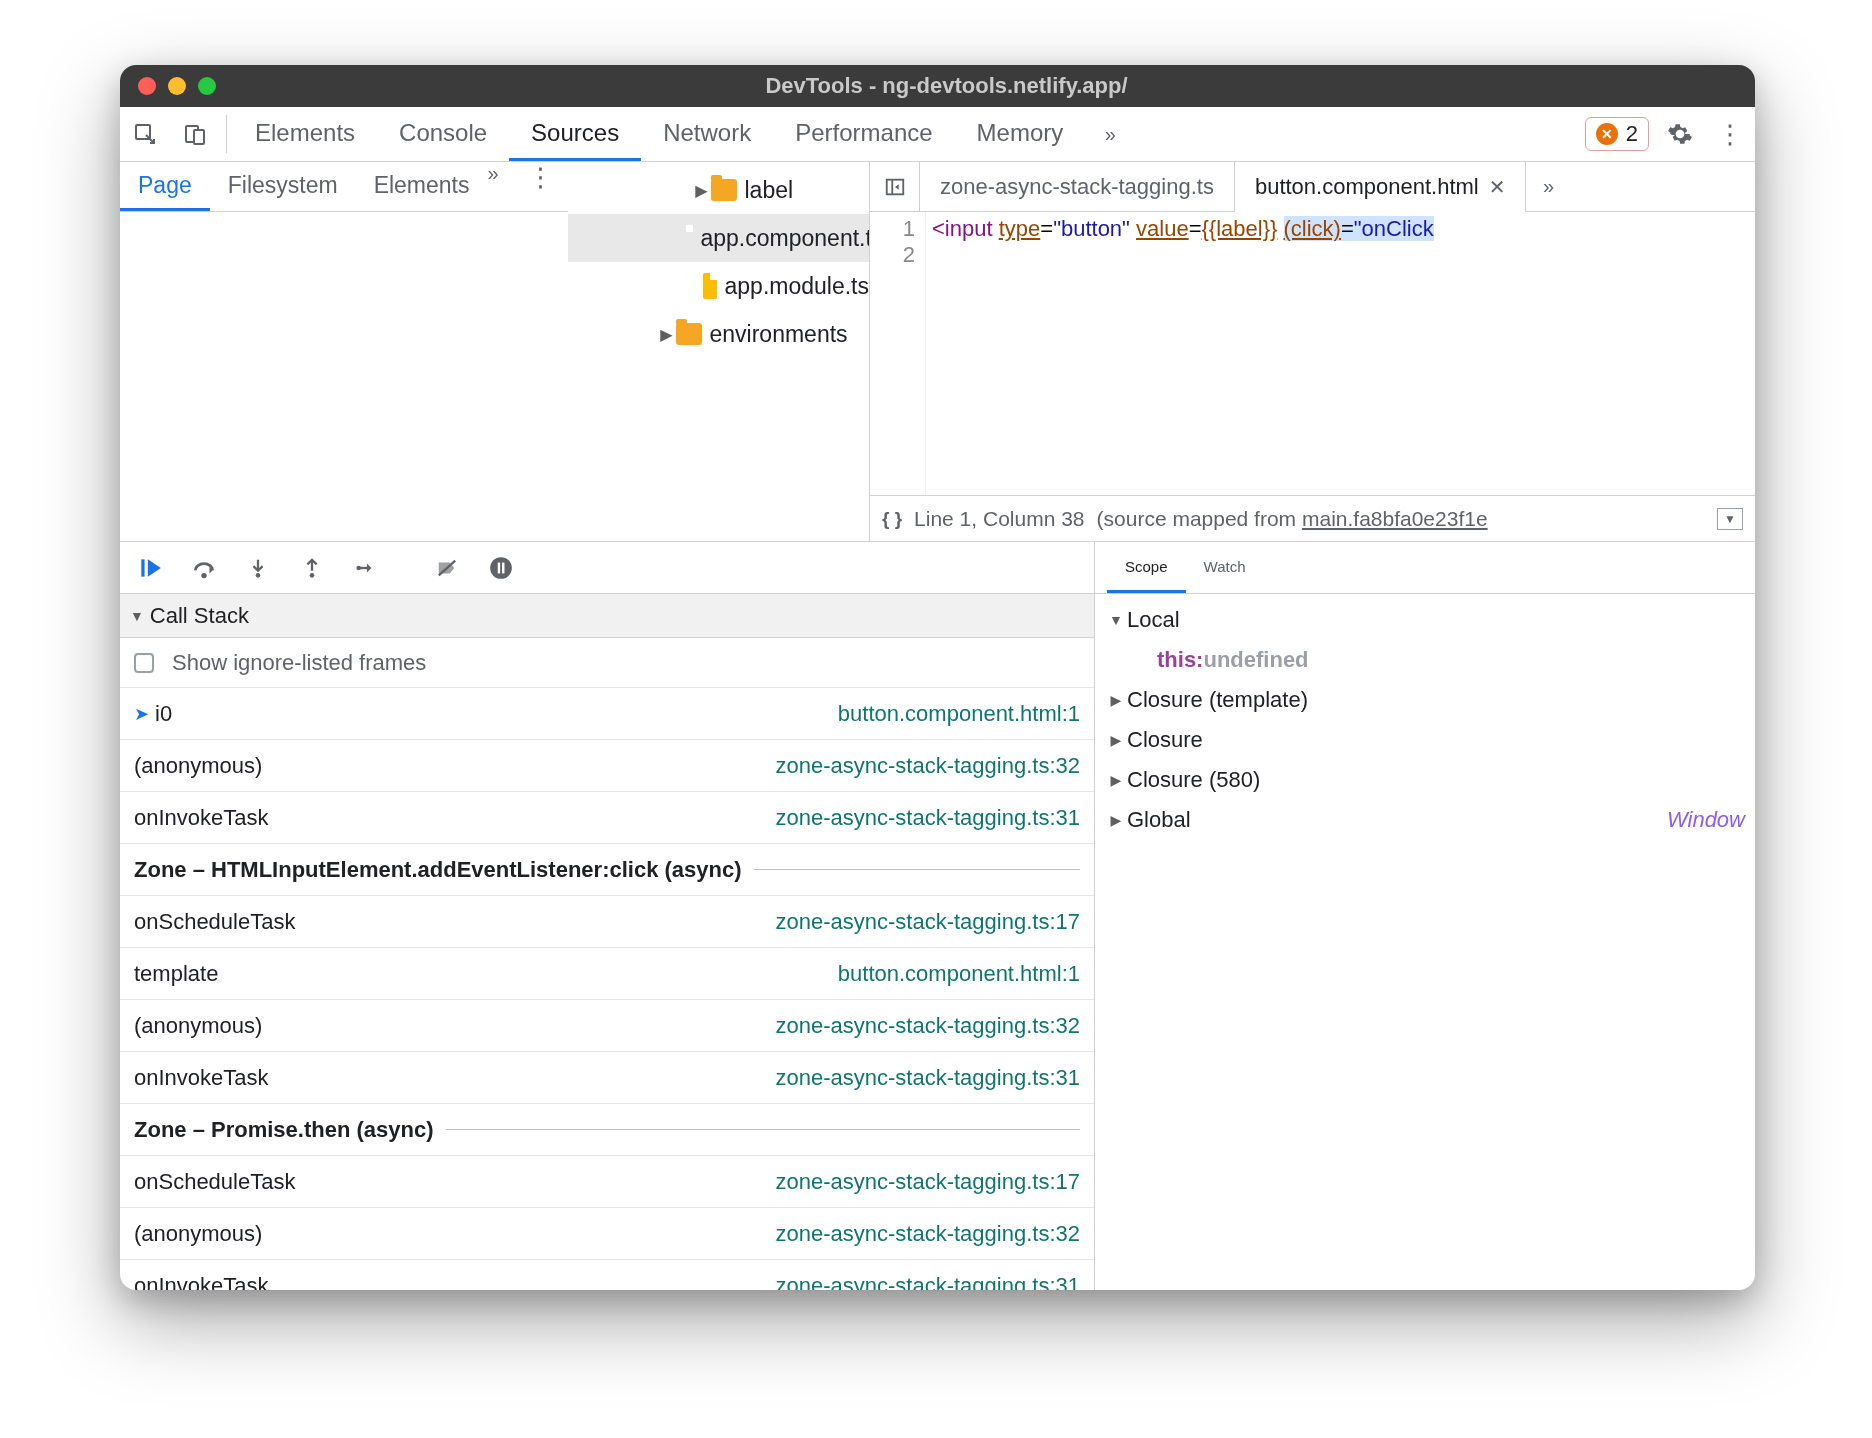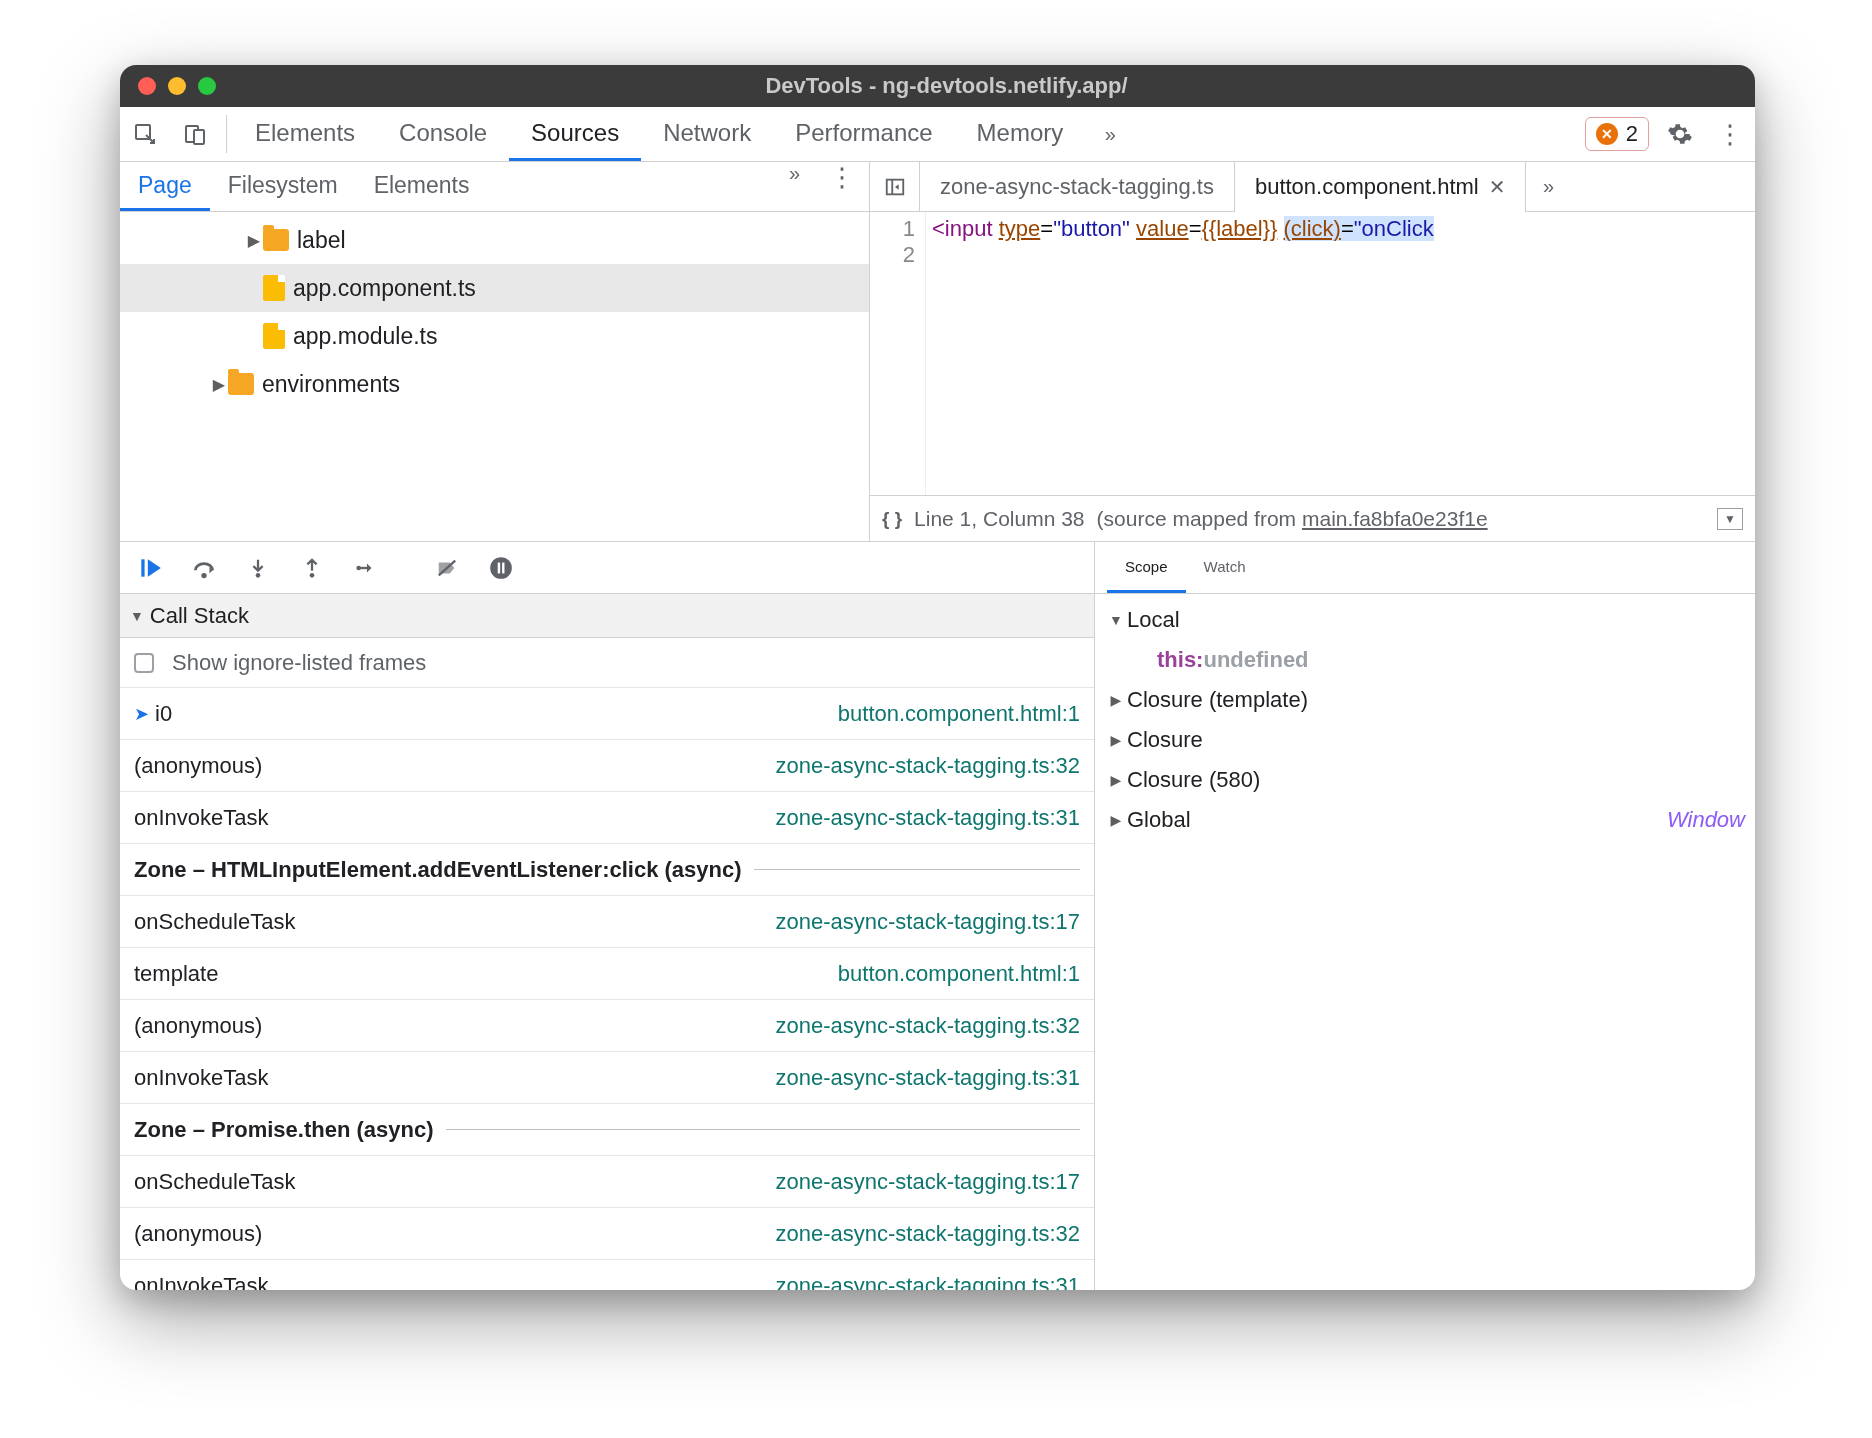--- a/index.html
+++ b/index.html
@@ -13,21 +13,21 @@
 .toprow { height:55px; border-bottom:1px solid #d0d0d0; display:flex; align-items:stretch; flex-shrink:0; }
 .toprow .iconbox { width:50px; display:flex; align-items:center; justify-content:center; color:#5f6368; }
 .vsep { width:1px; background:#d0d0d0; margin:8px 6px; }
 .mainTabs { display:flex; align-items:stretch; }
 .mainTab { padding:0 22px; display:flex; align-items:center; color:#5f6368; font-size:24px; cursor:pointer; border-bottom:3px solid transparent; }
 .mainTab.active { color:#202124; border-bottom-color:#1a73e8; }
 .spacer { flex:1; }
 .errbadge { display:flex; align-items:center; gap:8px; border:1.5px solid #e0a0a0; border-radius:6px; padding:3px 10px; margin:10px 6px; font-size:22px; color:#202124; }
 .errround { width:22px; height:22px; border-radius:50%; background:#e8710a; color:#fff; font-size:14px; display:flex; align-items:center; justify-content:center; font-weight:bold; }
 .row2 { display:flex; height:380px; border-bottom:1px solid #d0d0d0; flex-shrink:0; }
-.navpane { width:750px; border-right:1px solid #d0d0d0; display:flex; flex-direction:column; }
+.navpane { width:750px; border-right:1px solid #d0d0d0; display:flex; }
 .navtabs { height:50px; display:flex; align-items:stretch; border-bottom:1px solid #d0d0d0; }
 .navtab { padding:0 18px; display:flex; align-items:center; font-size:23px; color:#5f6368; border-bottom:3px solid transparent; cursor:pointer; }
 .navtab.active { color:#1a73e8; border-bottom-color:#1a73e8; }
 .tree { flex:1; overflow:auto; padding-top:4px; }
 .trow { display:flex; align-items:center; height:48px; font-size:23px; color:#202124; cursor:default; }
 .trow.sel { background:#e8e8e8; }
 .tw { width:18px; display:flex; align-items:center; justify-content:center; color:#5f5f5f; font-size:16px; }
 .folder { width:26px; height:22px; background:#f5a623; border-radius:3px; margin-right:8px; position:relative; }
 .folder:before { content:''; position:absolute; top:-4px; left:0; width:11px; height:5px; background:#f5a623; border-radius:2px 2px 0 0; }
 .file { width:22px; height:26px; background:#fbbc04; border-radius:2px; margin-right:8px; position:relative; }

